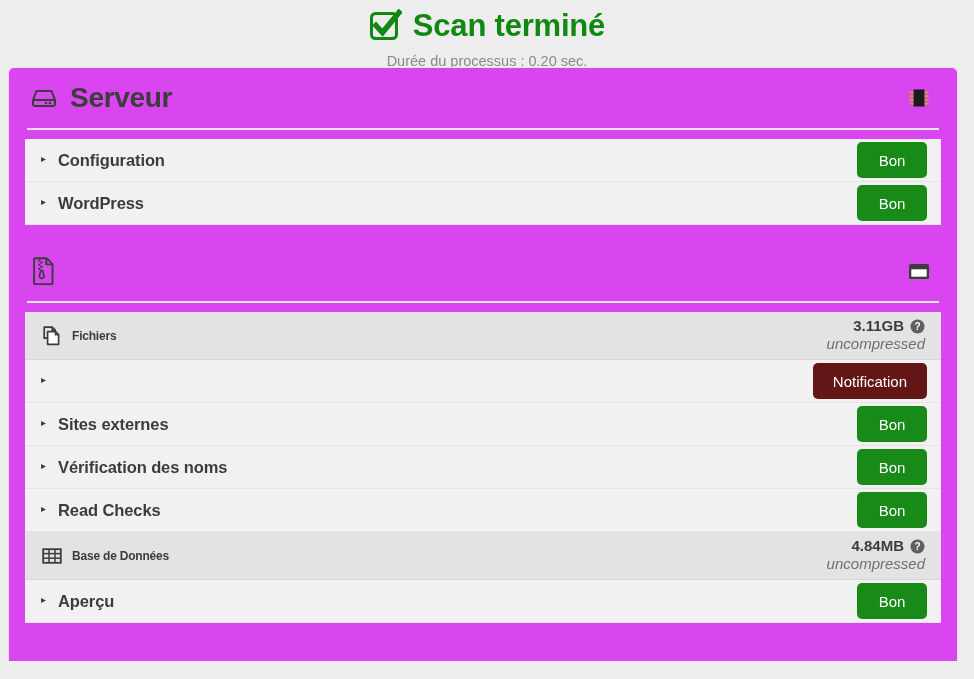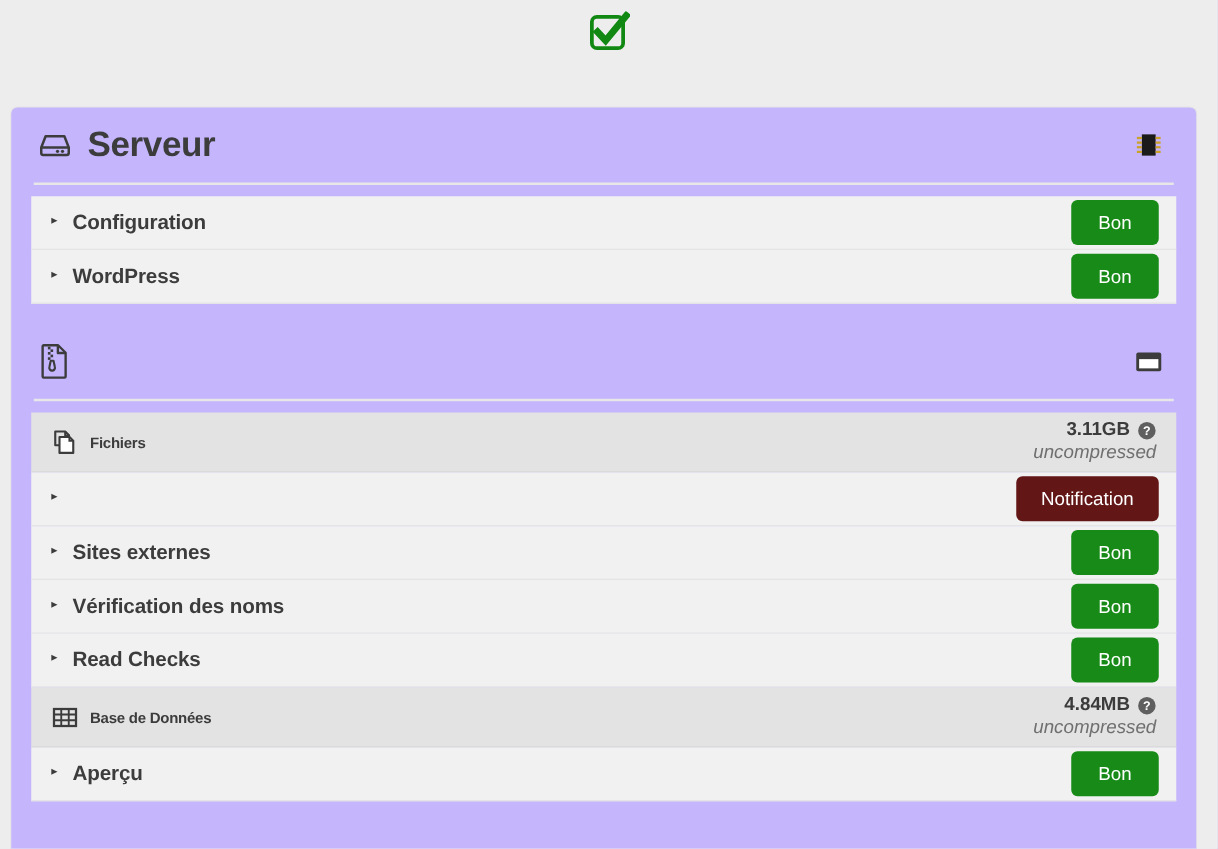--- a/index.html
+++ b/index.html
@@ -46,23 +46,23 @@
     margin-top: 12px;
     font-size: 14.5px;
     color: #8a8a8a;
     line-height: 1;
   }
 
   
   .card {
     position: absolute;
     left: 8px;
-    top: 85px;
+    top: 67px;
     width: 950px;
-    background: #c4b5fd;
+    background: #d946ef;
     border-radius: 6px 6px 0 0;
     border: 1px solid #e6e6e6;
     border-bottom: none;
     padding: 0 16px;
     overflow: hidden;
     height: 594px;
   }
 
   .section-title {
     display: flex;
@@ -203,21 +203,23 @@
 <div id="page">
 
   <div class="scan-header">
     <div class="scan-title">
       <span class="check-icon">
         <svg width="33" height="33" viewBox="0 0 33 33">
           <rect x="2.5" y="4.5" width="25" height="25" rx="4" ry="4" fill="none" stroke="#118811" stroke-width="3"></rect>
           <path d="M7 16.5 L13.5 23.5 L30 3.5" fill="none" stroke="#118811" stroke-width="5.5" stroke-linecap="square" stroke-linejoin="miter"></path>
         </svg>
       </span>
-    </div>
+      <span>Scan terminé</span>
+    </div>
+    <div class="scan-subtitle">Durée du processus : 0.20 sec.</div>
   </div>
 
   <div class="card">
 
     <div class="section-title">
       <span class="sec-icon">
         <svg width="28" height="24" viewBox="0 0 28 24">
           <path d="M3 14 L6.5 5 H21.5 L25 14 V18.5 A1.6 1.6 0 0 1 23.4 20 H4.6 A1.6 1.6 0 0 1 3 18.5 Z" fill="none" stroke="#3c3c3c" stroke-width="2" stroke-linejoin="round"></path>
           <line x1="3" y1="14" x2="25" y2="14" stroke="#3c3c3c" stroke-width="2"></line>
           <circle cx="20" cy="17" r="1.3" fill="#3c3c3c"></circle>

